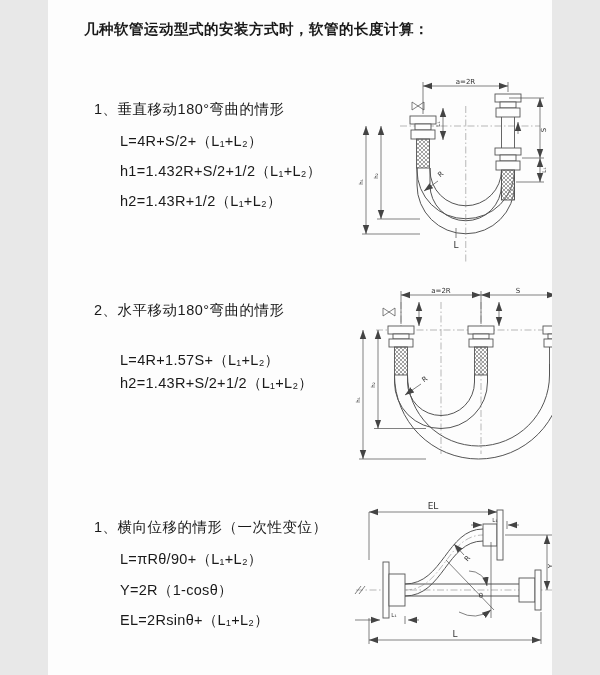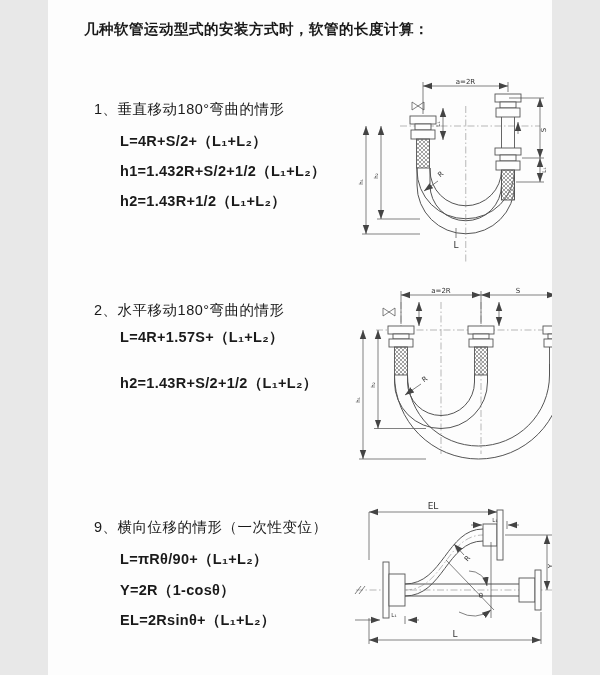--- a/index.html
+++ b/index.html
@@ -3,25 +3,25 @@
 <meta charset="utf-8">
 <style>
   html,body{margin:0;padding:0;background:#e8e8e8;}
   .page{
     position:relative;width:504px;height:675px;background:#fdfdfd;
     font-family:"Liberation Sans","DejaVu Sans",sans-serif;color:#1a1a1a;
     overflow:hidden;margin:0 auto;
   }
   .doc-title{position:absolute;left:36px;top:20px;font-size:14.5px;font-weight:bold;letter-spacing:0.5px;}
   .sec-heading{position:absolute;font-size:14.5px;font-weight:normal;letter-spacing:0.5px;}
-  .formula{position:absolute;font-size:14.5px;font-weight:700;letter-spacing:0.3px;font-family:"Liberation Sans","DejaVu Sans",sans-serif;}
+  .formula{position:absolute;font-size:14.5px;font-weight:400;letter-spacing:0.3px;font-family:"Liberation Sans","DejaVu Sans",sans-serif;}
   .h1-pos{left:46px;top:100px}
   .f1a{left:72px;top:132px}.f1b{left:72px;top:162px}.f1c{left:72px;top:192px}
   .h2-pos{left:46px;top:301px}
-  .f2a{left:72px;top:328px}.f2b{left:72px;top:364px}.f2c{left:72px;top:374px}
+  .f2a{left:72px;top:351px}.f2b{left:72px;top:364px}.f2c{left:72px;top:374px}
   .h3-pos{left:46px;top:518px}
   .f3a{left:72px;top:550px}.f3b{left:72px;top:581px}.f3c{left:72px;top:611px}
   .diag{position:absolute;}
   .d1{left:300px;top:70px}
   .d2{left:303px;top:282px}
   .d3{left:303px;top:498px}
   svg text{font-family:"DejaVu Sans",sans-serif;font-size:7px;fill:#333;}
   svg .big{font-size:9px;}
   svg .tiny{font-size:5.5px;}
   .cl{stroke:#8a8a8a;stroke-width:0.6;stroke-dasharray:7 2.5 1.5 2.5;fill:none;}
@@ -164,21 +164,21 @@
     </g>
     <g>
       <text x="90" y="10.5" text-anchor="middle">a=2R</text>
       <text x="167" y="10.5" text-anchor="middle">S</text>
       <text class="tiny" transform="translate(9,118) rotate(-90)" text-anchor="middle">h₁</text>
       <text class="tiny" transform="translate(24,103) rotate(-90)" text-anchor="middle">h₂</text>
       <text transform="translate(75,99) rotate(-35)" text-anchor="middle">R</text>
     </g>
   </svg>
 
-  <div class="sec-heading h3-pos">9、横向位移的情形（一次性变位）</div>
+  <div class="sec-heading h3-pos">1、横向位移的情形（一次性变位）</div>
   <div class="formula f3a">L=πRθ/90+（L₁+L₂）</div>
   <div class="formula f3b">Y=2R（1-cosθ）</div>
   <div class="formula f3c">EL=2Rsinθ+（L₁+L₂）</div>
 
   <svg class="diag d3" width="295" height="162" viewBox="0 0 295 162">
     <defs>
       <marker id="arC" viewBox="0 0 10 10" refX="9" refY="5" markerWidth="10" markerHeight="10" orient="auto-start-reverse" markerUnits="userSpaceOnUse">
         <path d="M0,1.8 L9,5 L0,8.2 z" fill="#444"></path>
       </marker>
     </defs>

